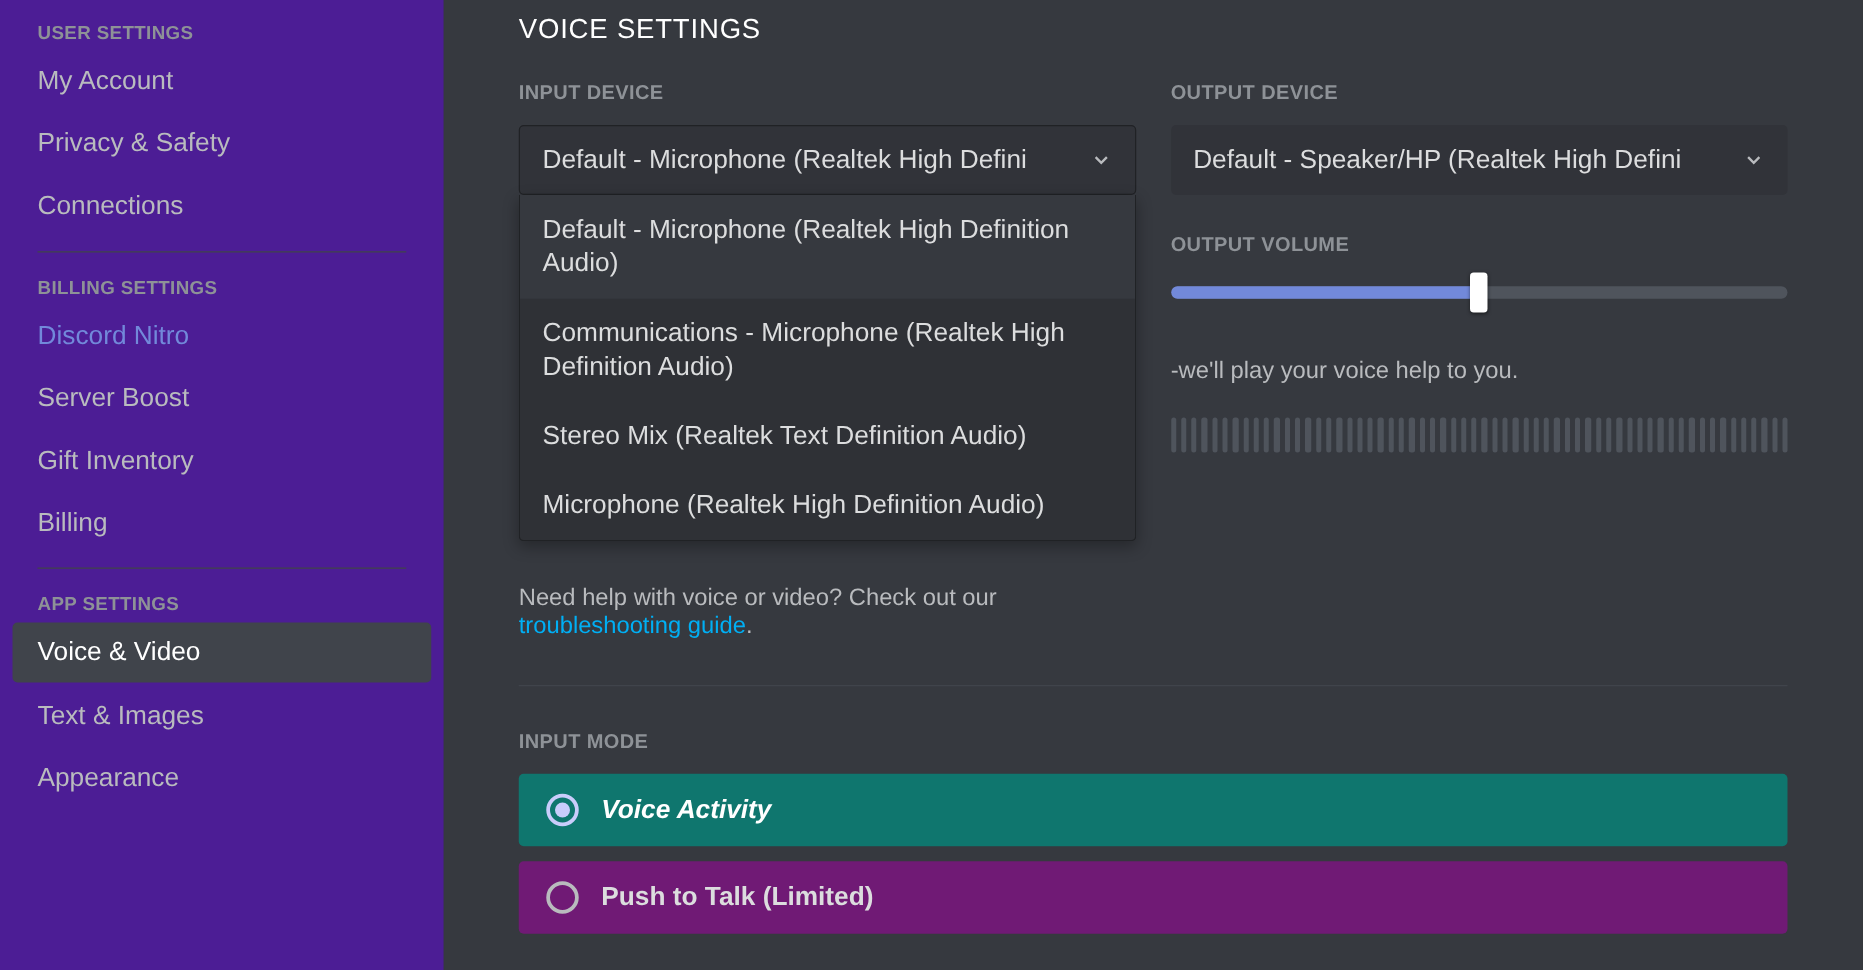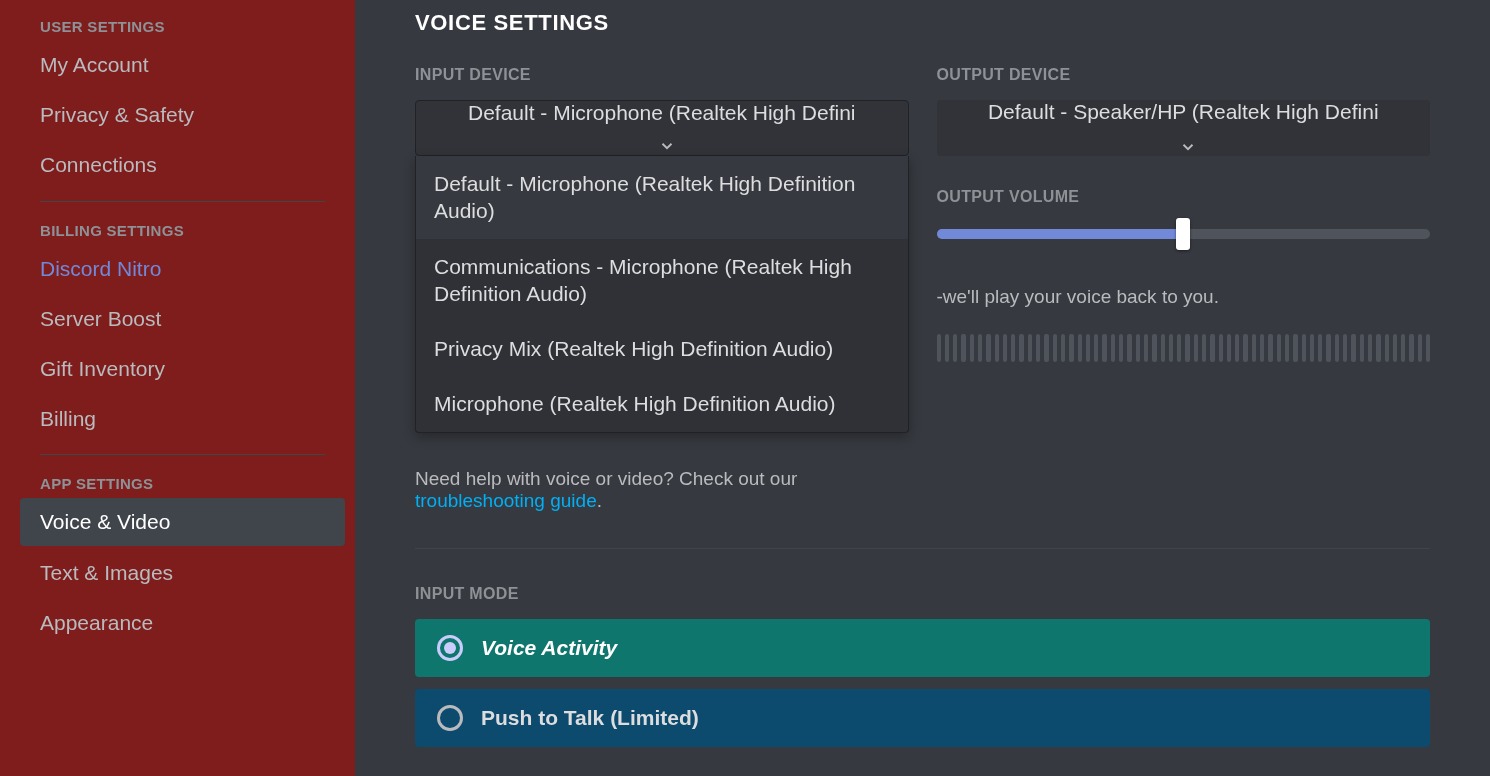--- a/index.html
+++ b/index.html
@@ -10,23 +10,23 @@
     color: #dcddde;
     width: 1490px;
     height: 776px;
     overflow: hidden;
     display: flex;
   }
 
   
   .sidebar {
     width: 355px;
-    background: #7f1d1d;
+    background: #4c1d95;
     height: 100%;
-    padding: 10px 10px 0 20px;
+    padding: 10px 10px 0 10px;
     overflow-y: auto;
   }
   .sidebar-section-header {
     color: #8e9297;
     font-size: 15px;
     font-weight: 700;
     letter-spacing: 0.02em;
     padding: 8px 20px 6px 20px;
     text-transform: uppercase;
   }
@@ -51,21 +51,21 @@
   .main {
     flex: 1;
     background: #36393f;
     padding: 0 60px 0 60px;
     overflow: hidden;
     position: relative;
   }
   .page-title {
     color: #ffffff;
     font-size: 22px;
-    font-weight: 700;
+    font-weight: 400;
     letter-spacing: 0.03em;
     padding: 10px 0 30px 0;
   }
 
   .device-row {
     display: flex;
     gap: 28px;
     justify-content: space-between;
   }
   .device-col {
@@ -86,21 +86,20 @@
     background: #313339;
     border-radius: 4px;
     height: 56px;
     display: flex;
     align-items: center;
     padding: 0 18px;
     color: #dcddde;
     font-size: 21px;
     cursor: pointer;
     position: relative;
-    flex-direction: column;
   }
   .select-box .text {
     flex: 1;
     white-space: nowrap;
     overflow: hidden;
   }
   .select-box .chevron {
     color: #b9bbbe;
     margin-left: 10px;
   }
@@ -188,21 +187,21 @@
   .help-line a { color: #00aff4; text-decoration: none; cursor: pointer; }
 
   .section-divider {
     height: 1px;
     background: #40444b;
     margin: 36px 0 36px 0;
   }
 
   .input-mode-section { }
   .radio-row {
-    background: #0c4a6e;
+    background: #701a75;
     border-radius: 4px;
     padding: 16px 22px;
     display: flex;
     align-items: center;
     gap: 18px;
     margin-bottom: 12px;
     cursor: pointer;
   }
   .radio-row.selected { background: #0f766e; font-style: italic; }
   .radio-outer {
@@ -262,21 +261,21 @@
           <span class="text">Default - Microphone (Realtek High Defini</span>
           <span class="chevron">
             <svg width="18" height="18" viewBox="0 0 24 24" fill="none" stroke="currentColor" stroke-width="2.5">
                 <polyline points="6 9 12 15 18 9"></polyline>
               </svg>
           </span>
         </div>
         <div class="dropdown">
           <div class="dropdown-option">Default - Microphone (Realtek High Definition Audio)</div>
           <div class="dropdown-option">Communications - Microphone (Realtek High Definition Audio)</div>
-          <div class="dropdown-option">Privacy Mix (Realtek High Definition Audio)</div>
+          <div class="dropdown-option">Stereo Mix (Realtek Text Definition Audio)</div>
           <div class="dropdown-option">Microphone (Realtek High Definition Audio)</div>
         </div>
       </div>
 
       <div class="help-line" style="margin-top:312px;">
         <span>Need help with voice or video? Check out our </span><a>troubleshooting guide</a><span>.</span>
       </div>
     </div>
 
     <div class="device-col">
@@ -293,21 +292,21 @@
       <div class="volume-block">
         <div class="field-label">OUTPUT VOLUME</div>
         <div class="slider">
           <div class="slider-track">
             <div class="slider-fill" style="width: 50%;"></div>
             <div class="slider-thumb" style="left: 50%;"></div>
           </div>
         </div>
       </div>
 
-      <div class="mic-test-line">-we'll play your voice back to you.</div>
+      <div class="mic-test-line">-we'll play your voice help to you.</div>
 
       <div class="mic-meter" id="mic-meter">
           <div class="mic-bar"></div>
           <div class="mic-bar"></div>
           <div class="mic-bar"></div>
           <div class="mic-bar"></div>
           <div class="mic-bar"></div>
           <div class="mic-bar"></div>
           <div class="mic-bar"></div>
           <div class="mic-bar"></div>

